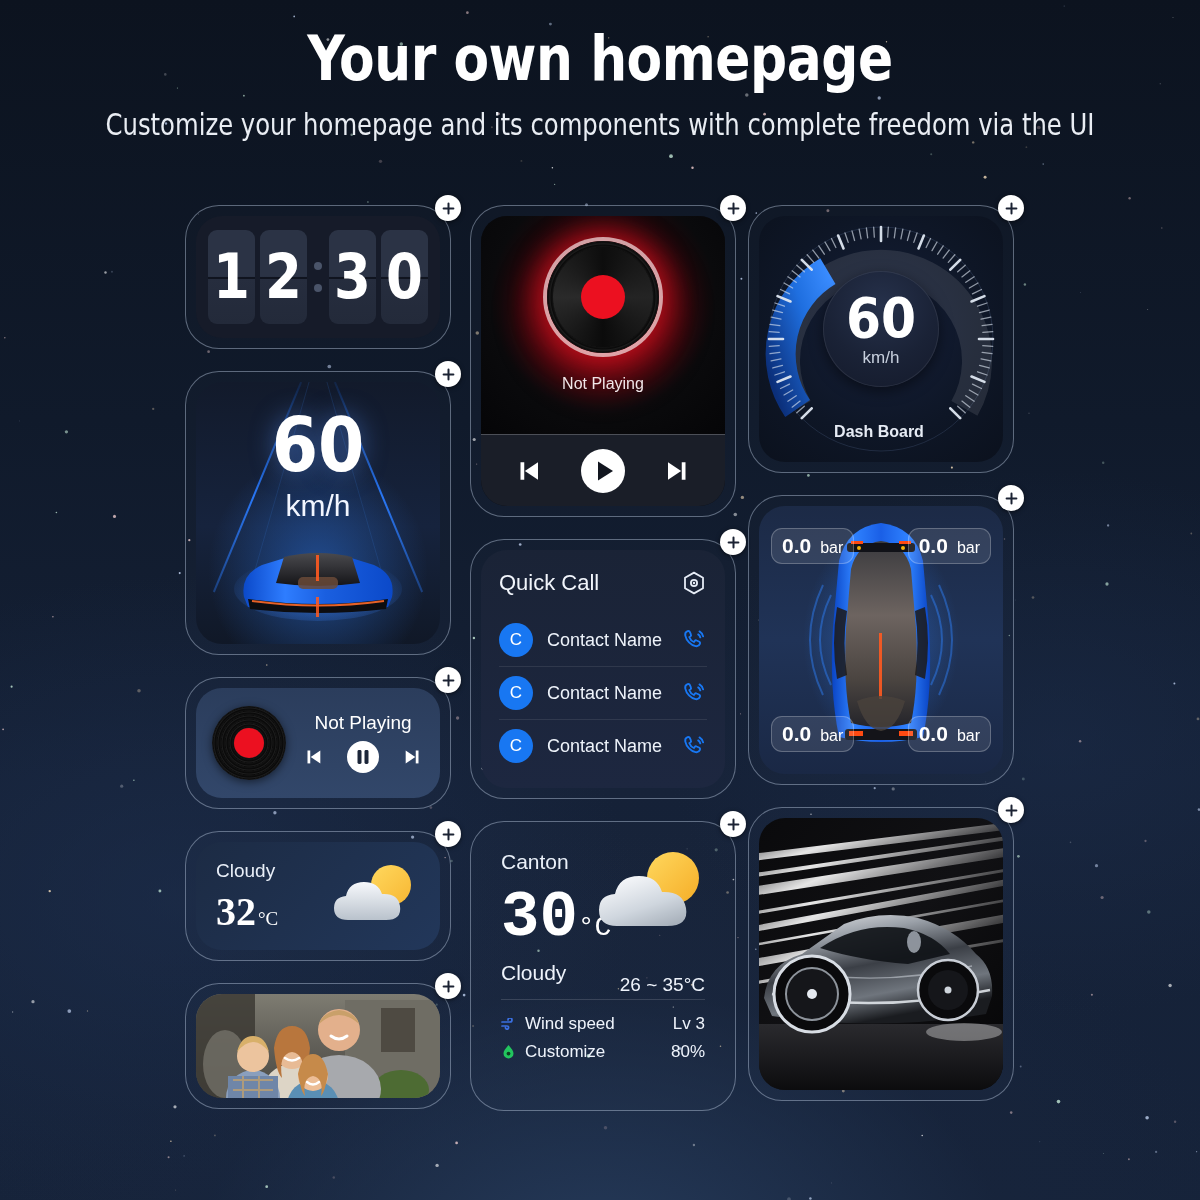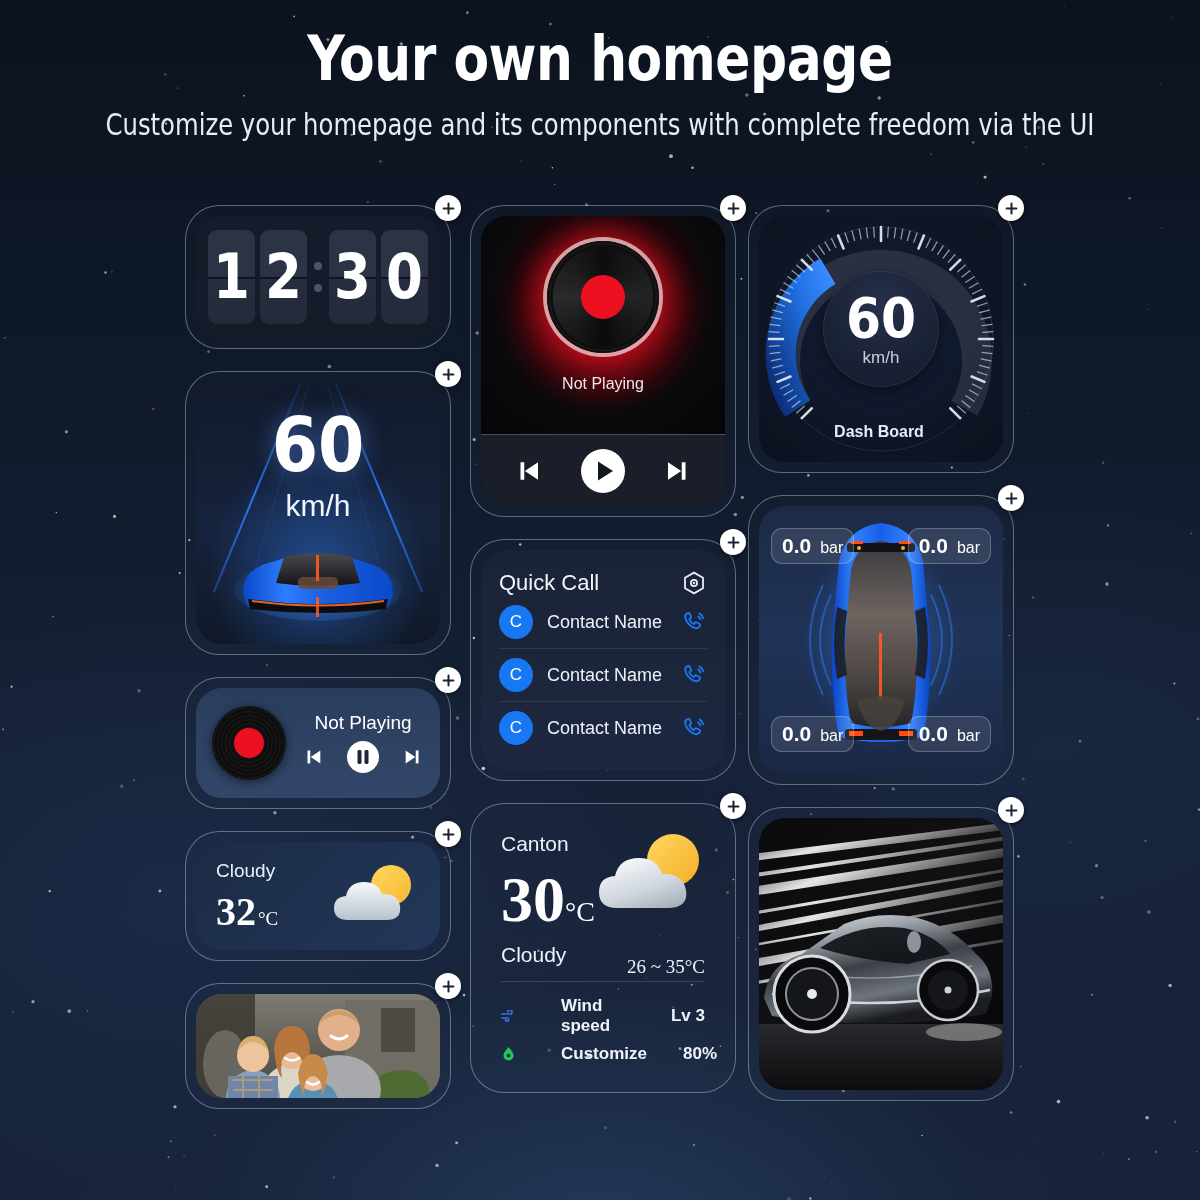--- a/index.html
+++ b/index.html
@@ -99,21 +99,21 @@
   .hud-inner { height:262px; background:linear-gradient(180deg,#121a2b 0%,#16233d 55%,#101827 100%); display:flex; flex-direction:column; align-items:center; position:relative; }
   .hud-inner svg.road { position:absolute; inset:0; width:100%; height:100%; }
   .hud-speed { position:relative; z-index:2; margin-top:30px; font-size:74px; font-weight:bold; line-height:0.9; color:#fff;
     font-family:"Liberation Sans Narrow","DejaVu Sans Condensed","Liberation Sans",sans-serif;
     text-shadow:0 0 24px rgba(90,150,255,0.5); }
   .hud-unit { position:relative; z-index:2; margin-top:10px; font-size:30px; color:#f2f6ff; font-weight:300; }
   .hud-car { position:relative; z-index:2; margin-top:14px; }
 
   
   .qc-inner { background:linear-gradient(180deg,#1a2336 0%,#1d2740 100%); padding:20px 18px 16px; }
-  .qc-head { display:flex; align-items:center; justify-content:space-between; }
+  .qc-head { display:flex; align-items:center; justify-content:space-between; margin-bottom:18px; }
   .qc-title { font-size:22px; font-weight:300; color:#f1f5fb; }
   .qc-row { display:flex; align-items:center; gap:14px; padding:9px 0; }
   .qc-row + .qc-row { border-top:1px solid rgba(255,255,255,0.09); }
   .avatar { width:34px; height:34px; border-radius:50%; background:#1877f2; color:#fff; font-size:17px;
     display:flex; align-items:center; justify-content:center; flex:0 0 auto; font-weight:300; }
   .qc-name { flex:1; font-size:18px; color:#eef3fa; font-weight:300; }
 
   
   .tire-inner { height:268px; background:linear-gradient(180deg,#1c2a46 0%,#203357 50%,#1a2845 100%); position:relative; }
   .tire-inner svg.tirecar { position:absolute; left:50%; top:50%; transform:translate(-50%,-50%); }
@@ -139,26 +139,26 @@
   .ws-left { flex:1; }
   .ws-cond { font-size:19px; color:#e9eff8; font-weight:300; }
   .ws-temp { margin-top:10px; font-size:40px; font-weight:bold; color:#fff; line-height:1;
     font-family:Liberation Serif, serif; }
   .ws-temp u { font-size:19px; text-decoration:none; font-weight:300; margin-left:2px; }
 
   
   .wl-inner { height:268px; background:linear-gradient(160deg,#1b2942 0%,#223css 0%,#1f3154 100%); padding:18px 20px 14px; position:relative; }
   .wl-city { font-size:21px; color:#eaf0f9; font-weight:400; }
   .wl-temp { margin-top:14px; font-size:64px; font-weight:bold; color:#fff; line-height:0.95;
-    font-family:Liberation Serif, serif; }
+    font-family:Liberation Mono, monospace; }
   .wl-temp u { font-size:28px; text-decoration:none; font-weight:300; }
-  .wl-range { position:absolute; right:20px; top:142px; font-size:19px; color:#eef3fb; font-weight:300;font-family:Liberation Serif, serif; }
+  .wl-range { position:absolute; right:20px; top:142px; font-size:19px; color:#eef3fb; font-weight:300; }
   .wl-cond { margin-top:12px; font-size:21px; color:#eef3fb; font-weight:300; }
   .wl-sep { margin:14px 0 10px; height:1px; background:rgba(255,255,255,0.14); }
-  .wl-row { display:flex; align-items:center; font-size:17px; color:#eef3fb; font-weight:700; padding:4px 0;gap:36px; }
+  .wl-row { display:flex; align-items:center; font-size:17px; color:#eef3fb; font-weight:400; padding:4px 0; }
   .wl-row .lbl { flex:1; margin-left:9px; }
   .wl-icon { width:15px; height:15px; flex:0 0 auto; display:flex; align-items:center; justify-content:center; }
   .wl-wx { position:absolute; right:14px; top:16px; }
 
   
   .photo-inner { position:relative; }
   .ph-family { height:104px; }
   .ph-car { height:272px; }
 </style>
 </head>

